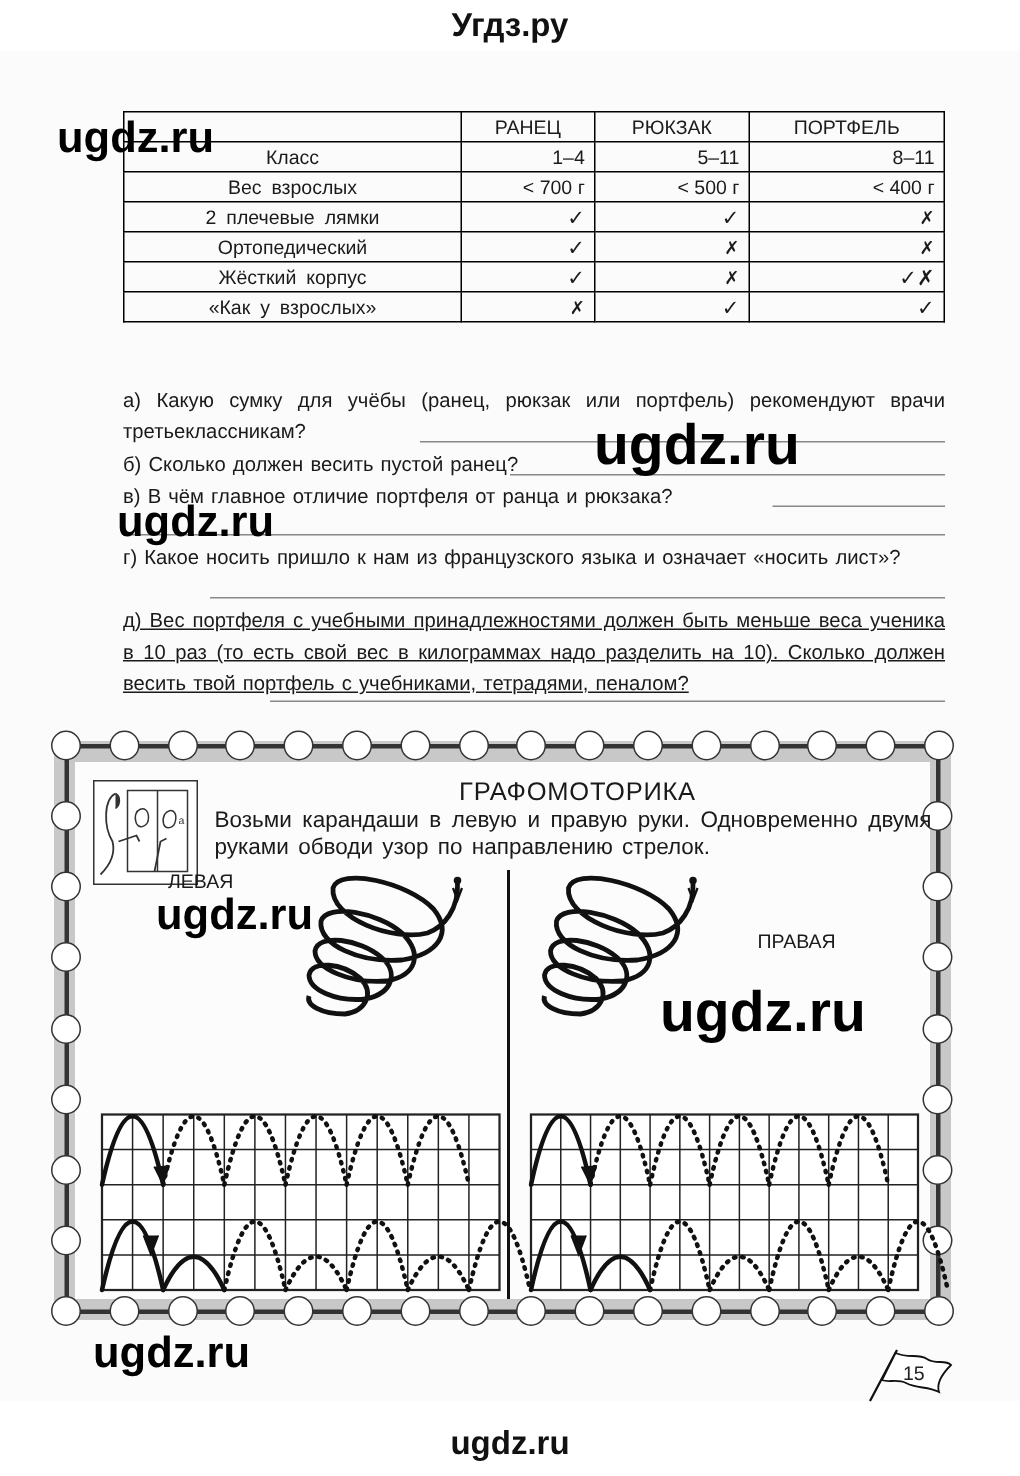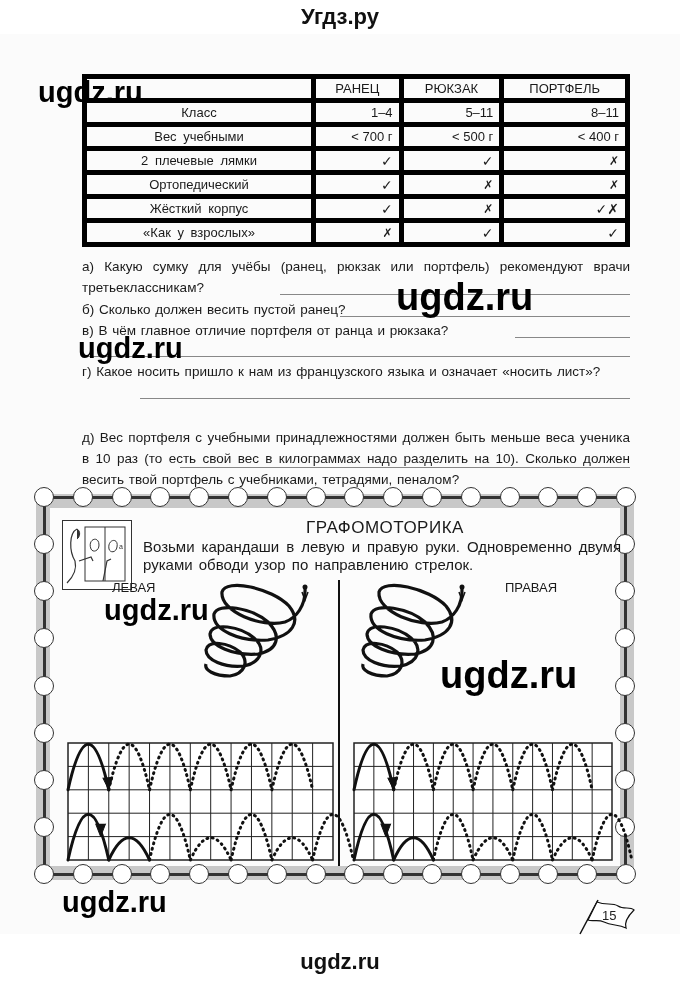--- a/index.html
+++ b/index.html
@@ -28,21 +28,21 @@
     letter-spacing:0px; line-height:1;
   }
   .watermark.big { font-size:38px; }
 
   
   table.bags {
     position:absolute; left:82px; top:74px; width:548px;
     border-collapse:collapse; font-size:13px;
   }
   table.bags td, table.bags th {
-    border:5px solid #000000; height:19px; padding:0 6px; font-weight:normal;
+    border:1px solid #000000; height:19px; padding:0 6px; font-weight:normal;
   }
   table.bags th { text-align:center; font-size:13px; }
   table.bags th.blank { width:212px; }
   table.bags td.val { text-align:right; }
   table.bags td.label { word-spacing:3px;text-align:center; }
   .mark-yes { font-size:14px; }
   .mark-no { font-size:12px; font-weight:bold; }
 
   
   .q {
@@ -104,21 +104,21 @@
     <th>РЮКЗАК</th>
     <th>ПОРТФЕЛЬ</th>
   </tr>
   <tr>
     <td class="label">Класс</td>
     <td class="val">1–4</td>
     <td class="val">5–11</td>
     <td class="val">8–11</td>
   </tr>
   <tr>
-    <td class="label">Вес учебными</td>
+    <td class="label">Вес взрослых</td>
     <td class="val">&lt; 700 г</td>
     <td class="val">&lt; 500 г</td>
     <td class="val">&lt; 400 г</td>
   </tr>
   <tr>
     <td class="label">2 плечевые лямки</td>
     <td class="val mark-yes">✓</td>
     <td class="val mark-yes">✓</td>
     <td class="val mark-no">✗</td>
   </tr>
@@ -149,21 +149,21 @@
 <div class="q" style="top:299px;">б) Сколько должен весить пустой ранец?</div>
 <div class="answer-line" style="left:340px; top:316px; width:290px;"></div>
 
 <div class="q" style="top:320px;">в) В чём главное отличие портфеля от ранца и рюкзака?</div>
 <div class="answer-line" style="left:515px; top:337px; width:115px;"></div>
 <div class="answer-line" style="left:82px; top:356px; width:548px;"></div>
 
 <div class="q" style="top:361px;">г) Какое носить пришло к нам из французского языка и означает «носить лист»?</div>
 <div class="answer-line" style="left:140px; top:398px; width:490px;"></div>
 
-<div class="q" style="top:427px;">д) Вес портфеля с учебными принадлежностями должен быть меньше веса ученика в 10 раз (то есть свой вес в килограммах надо разделить на 10). Сколько должен весить твой портфель с учебниками, тетрадями, пеналом?</div>
+<div class="q" style="top:403px;text-decoration:underline;">д) Вес портфеля с учебными принадлежностями должен быть меньше веса ученика в 10 раз (то есть свой вес в килограммах надо разделить на 10). Сколько должен весить твой портфель с учебниками, тетрадями, пеналом?</div>
 <div class="answer-line" style="left:180px; top:467px; width:450px;"></div>
 
 <div class="frame">
   <div class="frame-inner"></div>
 </div>
 <div class="frame-rail" style="left:44px; top:496px; width:582px; height:3px;"></div>
 <div class="frame-rail" style="left:44px; top:873px; width:582px; height:3px;"></div>
 <div class="frame-rail" style="left:43px; top:496px; width:3px; height:380px;"></div>
 <div class="frame-rail" style="left:624px; top:496px; width:3px; height:380px;"></div>
 <div id="beads">
@@ -225,21 +225,21 @@
     <path d="M46 28 C44 18 56 16 54 26 C53 32 47 32 46 28" fill="none" stroke="#333"></path>
     <path d="M16 40 L28 36 L30 40" fill="none" stroke="#333" stroke-width="1.2"></path>
     <path d="M40 60 L44 40 L48 38" fill="none" stroke="#333" stroke-width="1.2"></path>
     <text x="56" y="28" font-size="7" fill="#333">a</text>
   </svg>
 </div>
 
 <div class="gm-title">ГРАФОМОТОРИКА</div>
 <div class="gm-instr">Возьми карандаши в левую и правую руки. Одновременно двумя руками обводи узор по направлению стрелок.</div>
 <div class="side-label" style="left:112px;">ЛЕВАЯ</div>
-<div class="side-label" style="left:505px;">ПРАВАЯ</div>
+<div class="side-label" style="left:505px;margin-top:40px;">ПРАВАЯ</div>
 
 <svg class="drawing" width="680" height="984">
 
   <line x1="339" y1="580" x2="339" y2="866" stroke="#111" stroke-width="2"></line>
 
   <g fill="none" stroke="#111" stroke-width="3.2">
     <path d="M305 588 C306 606 296 618 285 622
              C262 628 220 612 222 592 C226 578 272 588 289 606
              C302 622 292 636 268 640 C240 642 212 630 214 614
              C218 602 252 608 268 622 C282 636 278 650 258 654

